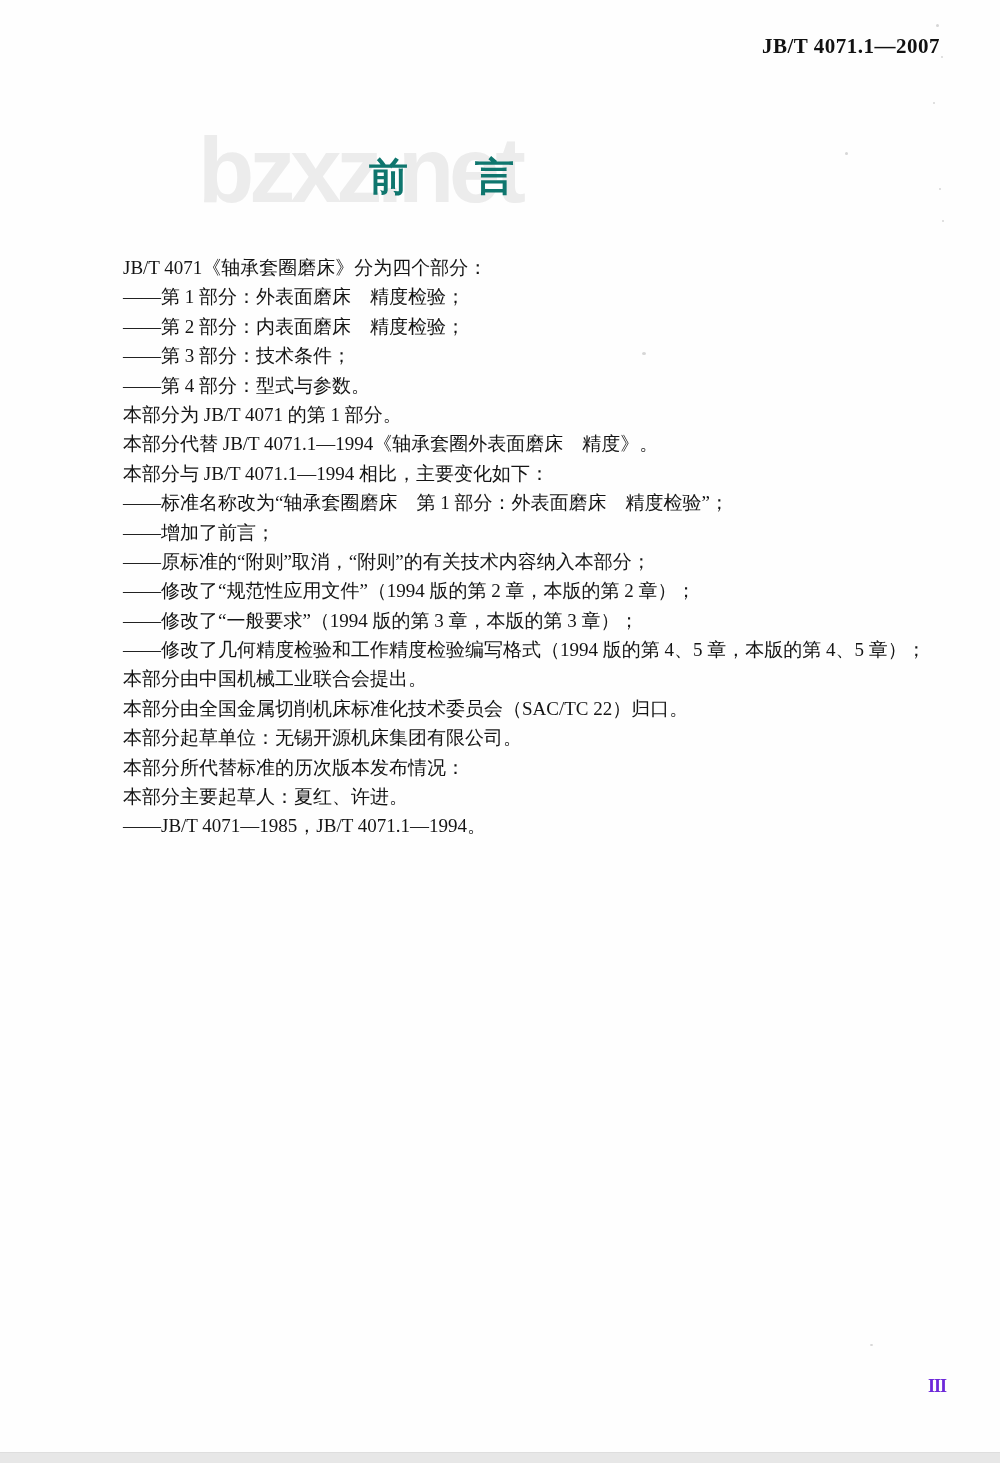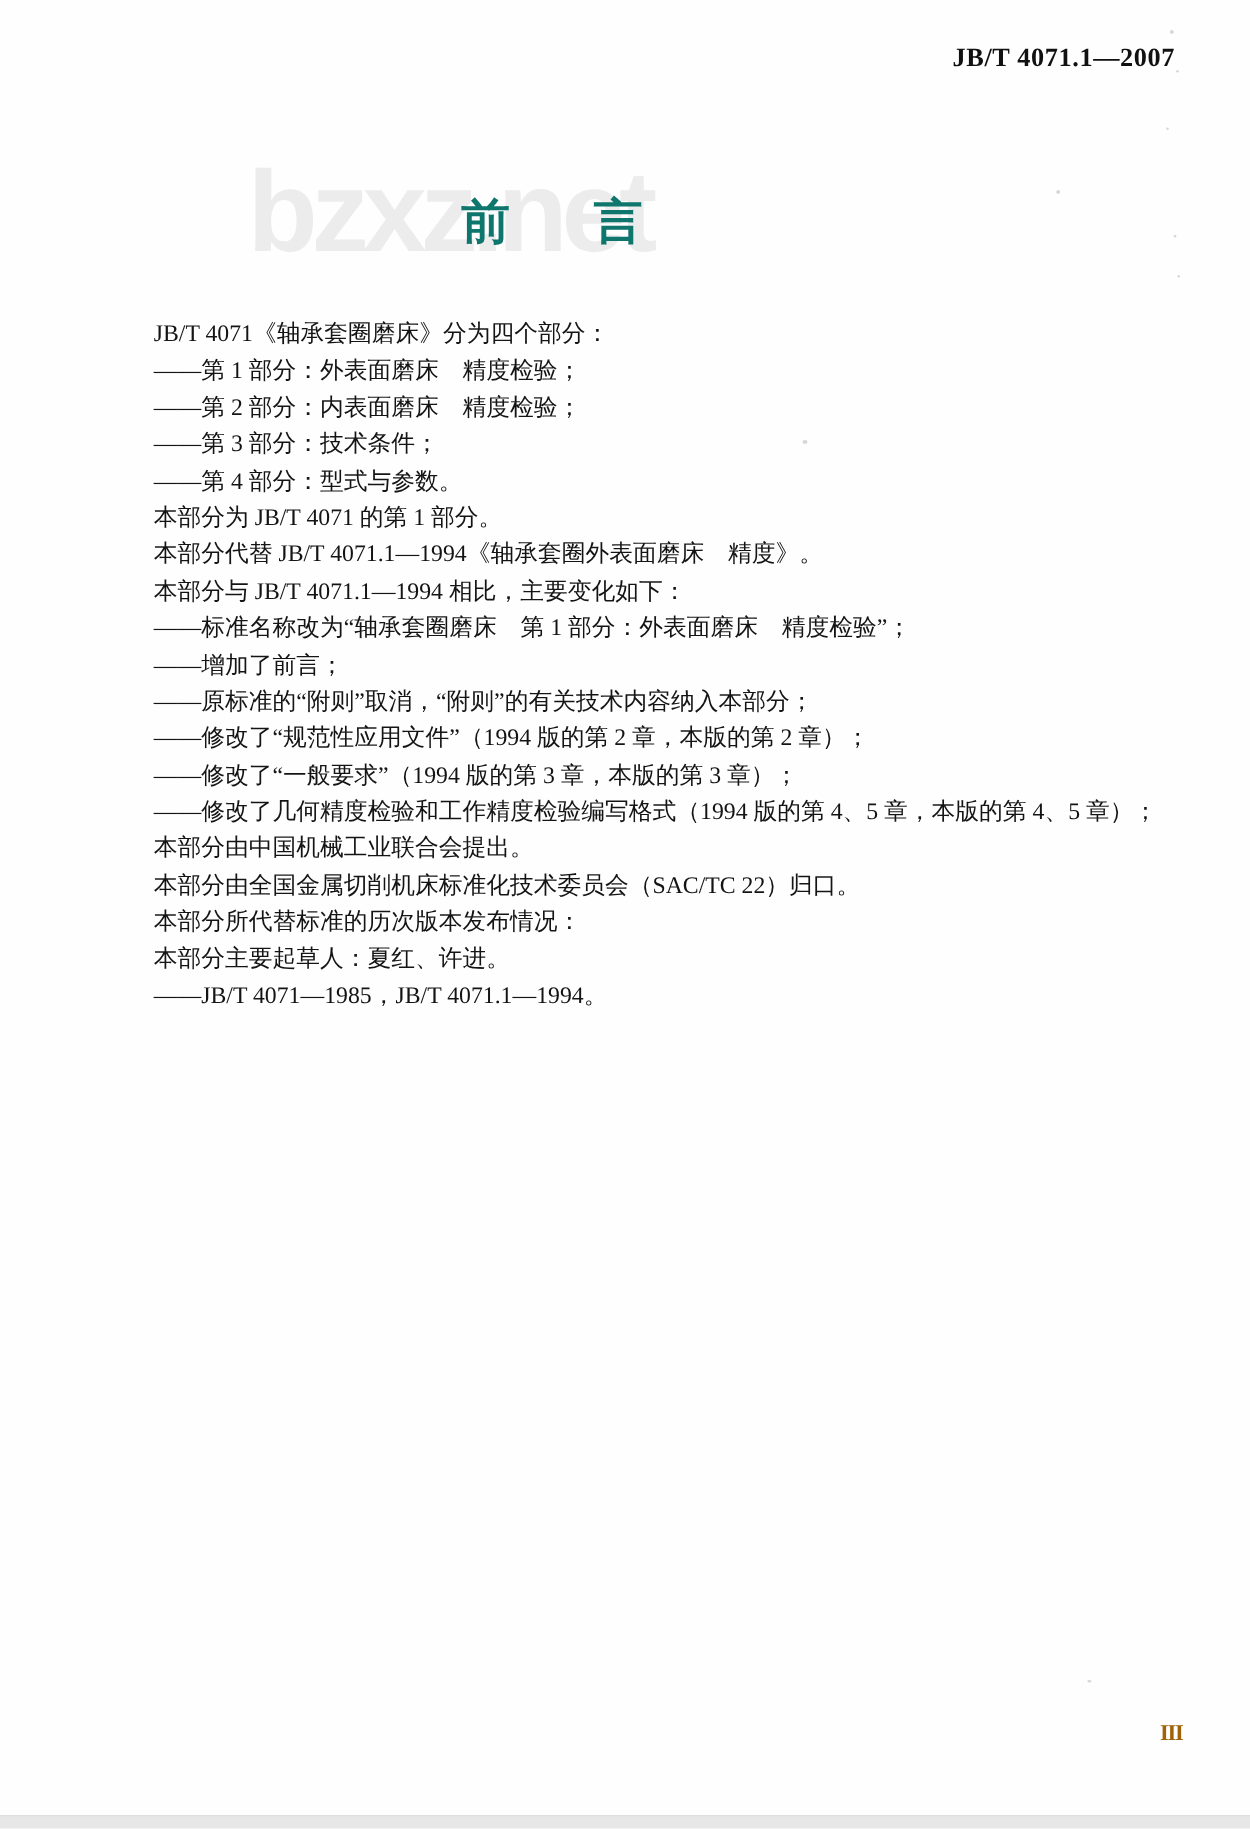--- a/index.html
+++ b/index.html
@@ -61,21 +61,21 @@
     white-space: nowrap;
   }
   .page-number {
     position: absolute;
     right: 86px;
     bottom: 66px;
     font-family: "Liberation Serif", serif;
     font-weight: bold;
     font-size: 18px;
     letter-spacing: -1px;
-    color: #a16207;
+    color: #6d28d9;
   }
   .edge-right {
     position: absolute;
     top: 0;
     right: 0;
     width: 8px;
     height: 100%;
     background: #ebebeb;
     border-left: 1px solid #e0e0e0;
   }
@@ -127,20 +127,21 @@
     <div class="line">本部分代替 JB/T 4071.1—1994《轴承套圈外表面磨床　精度》。</div>
     <div class="line">本部分与 JB/T 4071.1—1994 相比，主要变化如下：</div>
     <div class="line">——标准名称改为“轴承套圈磨床　第 1 部分：外表面磨床　精度检验”；</div>
     <div class="line">——增加了前言；</div>
     <div class="line">——原标准的“附则”取消，“附则”的有关技术内容纳入本部分；</div>
     <div class="line">——修改了“规范性应用文件”（1994 版的第 2 章，本版的第 2 章）；</div>
     <div class="line">——修改了“一般要求”（1994 版的第 3 章，本版的第 3 章）；</div>
     <div class="line">——修改了几何精度检验和工作精度检验编写格式（1994 版的第 4、5 章，本版的第 4、5 章）；</div>
     <div class="line">本部分由中国机械工业联合会提出。</div>
     <div class="line">本部分由全国金属切削机床标准化技术委员会（SAC/TC 22）归口。</div>
+    <div class="line">本部分起草单位：无锡开源机床集团有限公司。</div>
     <div class="line">本部分所代替标准的历次版本发布情况：</div>
     <div class="line">本部分主要起草人：夏红、许进。</div>
     <div class="line">——JB/T 4071—1985，JB/T 4071.1—1994。</div>
   </div>
 
   <div class="page-number">III</div>
 
 </div>
 
 </body></html>

